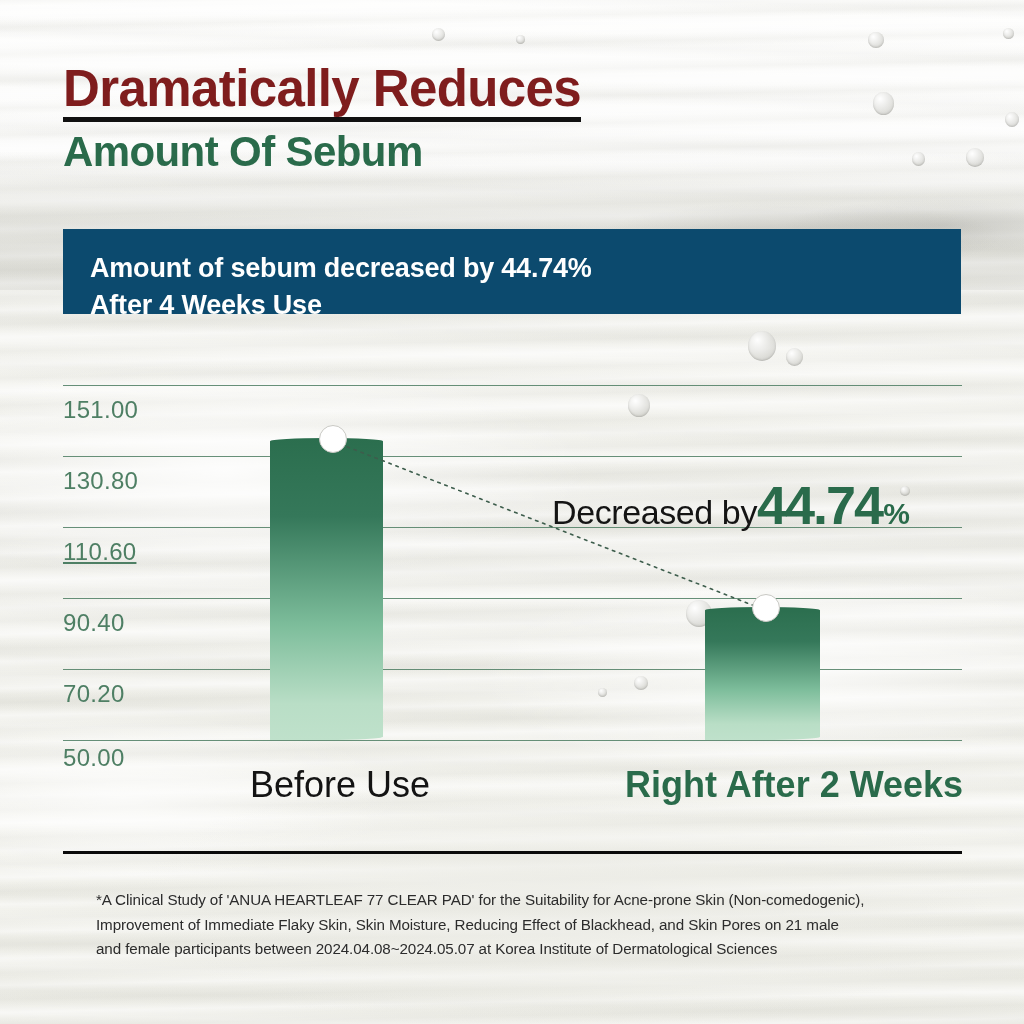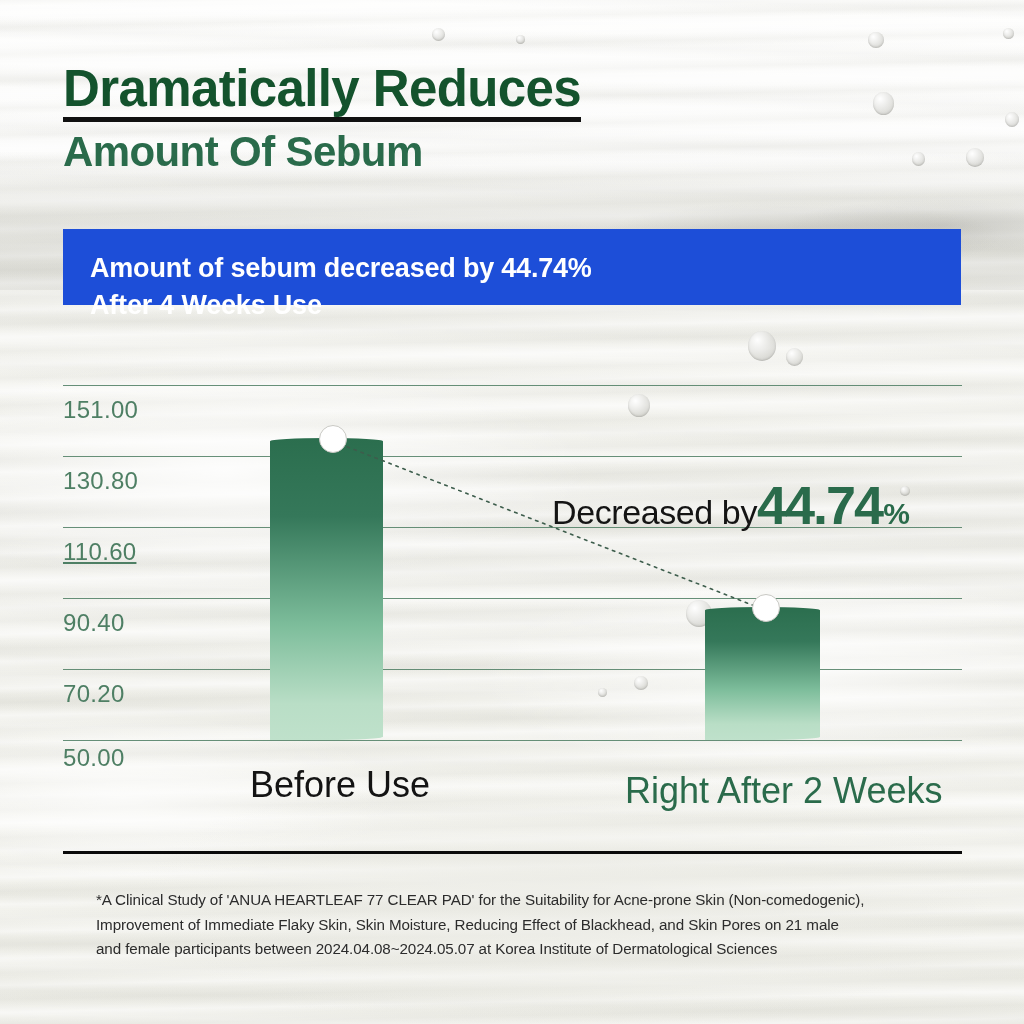--- a/index.html
+++ b/index.html
@@ -75,38 +75,38 @@
     position:absolute; border-radius:50%;
     background:radial-gradient(circle at 34% 30%, rgba(255,255,255,.95), rgba(205,205,200,.55) 62%, rgba(140,140,135,.40) 100%);
     box-shadow:inset 0 -1px 2px rgba(120,120,115,.35);
   }
 
   
   .headline{
     position:absolute; left:63px; top:62px; width:760px;
   }
   .headline .l1{
-    font-size:51px; font-weight:bold; color:#14532d;
+    font-size:51px; font-weight:bold; color:#7f1d1d;
     letter-spacing:-.6px; line-height:1.04;
     display:inline-block;
     border-bottom:5px solid #111111;
     padding-bottom:2px;
   }
   .headline .l2{
     display:block;
     margin-top:7px;
     font-size:42px; font-weight:bold; color:#2a6b4b;
     letter-spacing:-.6px; line-height:1.08;
   }
 
   
   .banner{
     position:absolute; left:63px; top:229px;
-    width:898px; height:76px;
-    background:#1d4ed8;
+    width:898px; height:85px;
+    background:#0c4a6e;
     padding:21px 0 0 27px;
   }
   .banner .bl{
     color:#ffffff; font-size:27px; font-weight:bold;
     line-height:1.36; letter-spacing:-.2px;
   }
 
   
   .chart{
     position:absolute; left:0; top:0; width:936px; height:1024px;
@@ -142,21 +142,21 @@
     display:flex; align-items:baseline;text-align:right;
   }
   .annot .lbl{ font-size:34px; color:#141414; letter-spacing:-.4px; }
   .annot .big{ font-size:54px; font-weight:bold; color:#2a6b4b; letter-spacing:-2px; line-height:1; }
   .annot .pct{ font-size:30px; font-weight:bold; color:#2a6b4b; margin-left:1px; }
 
   .catlabel{
     position:absolute; font-size:36px; white-space:nowrap;text-align:center;
   }
   .cat-before{ left:250px; top:764px; color:#141414; }
-  .cat-after { left:625px; top:764px; color:#2a6b4b; font-weight:normal;margin-top:6px; }
+  .cat-after { left:625px; top:764px; color:#2a6b4b; font-weight:bold; }
 
   
   .divider{
     position:absolute; left:63px; top:851px; width:899px; height:3px;
     background:#0a0a0a;
   }
   .footnote{
     position:absolute; left:63px; top:888px; width:912px;
     font-size:15.2px; color:#2c2c2c; line-height:1.62;
     letter-spacing:-.1px;

